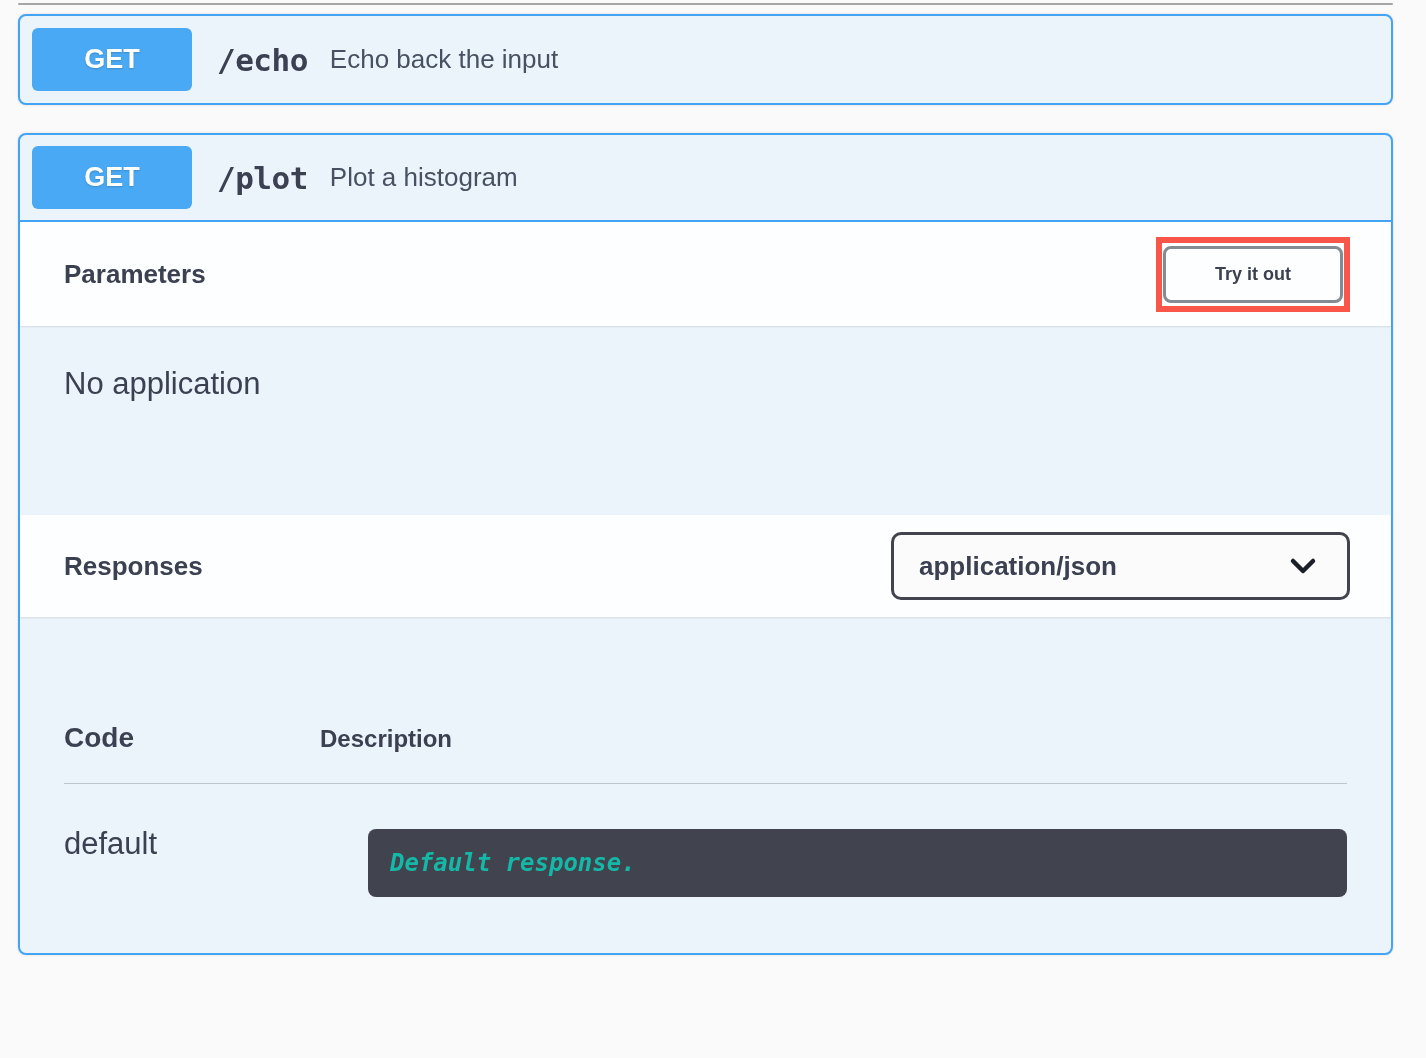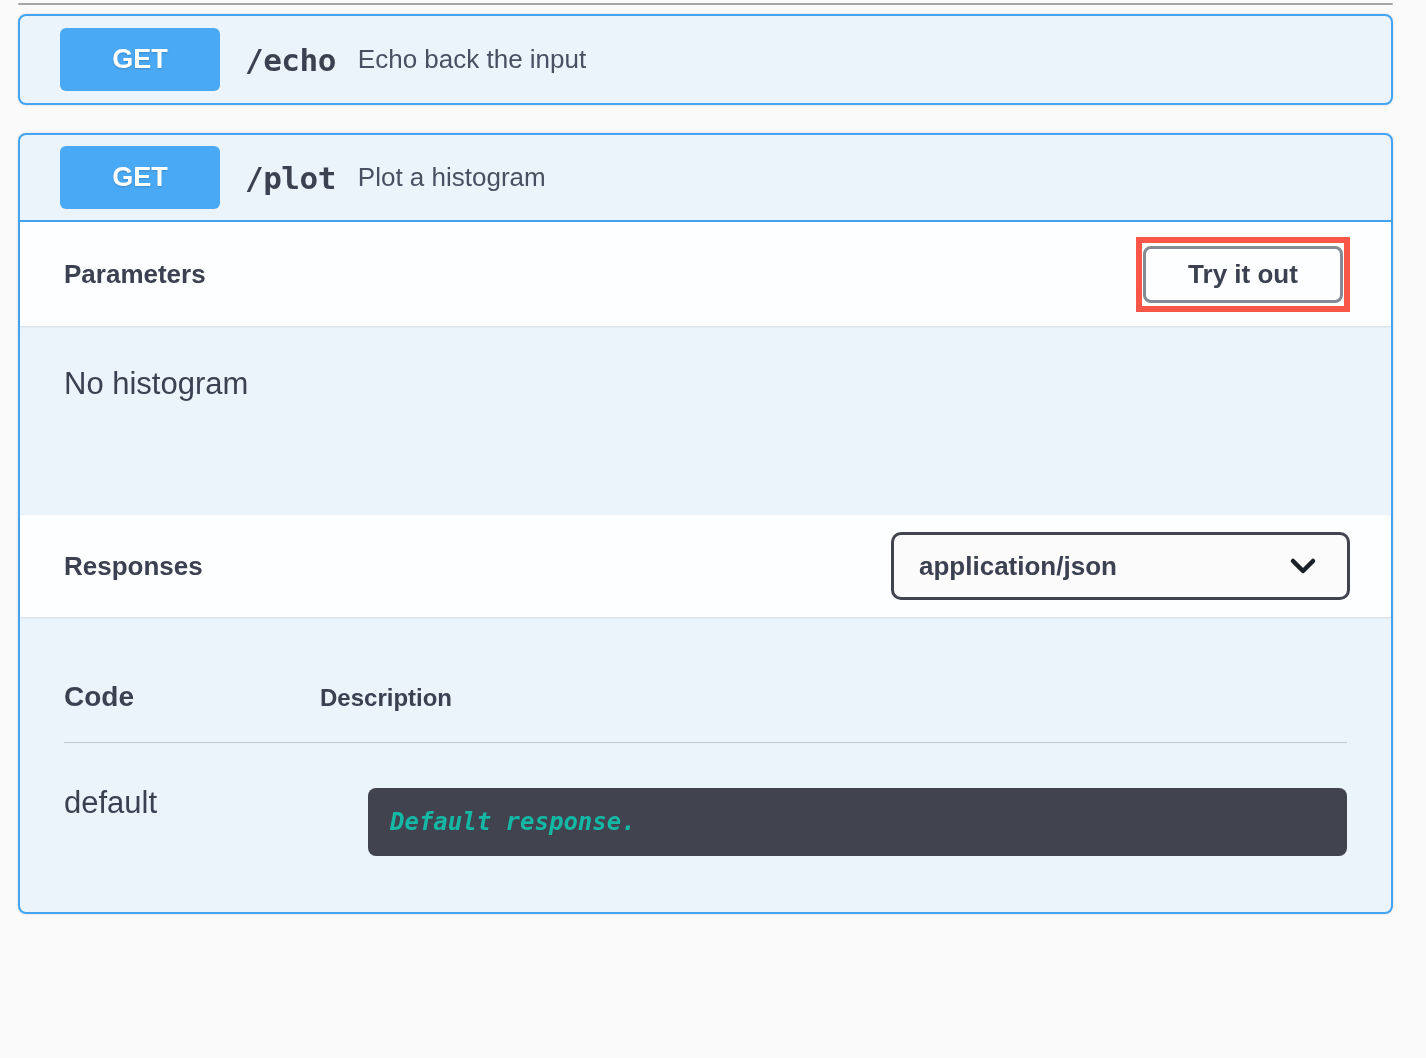--- a/index.html
+++ b/index.html
@@ -31,21 +31,20 @@
   }
   .opblock.get .opblock-summary.has-body {
     border-bottom:2px solid #42a4f3; padding:11px 12px;
   }
   .method-badge {
     min-width:160px; height:63px; border-radius:6px;
     display:flex; align-items:center; justify-content:center;
     color:#fff; font-size:27px; font-weight:bold;
     text-shadow:0 1px 2px rgba(0,0,0,.18);
     flex:0 0 auto;
-    margin-left:28px;
   }
   .method-badge.get  { background:#4aa9f4; }
   .method-badge.post { background:#12c584; }
   .endpoint-path {
     font-family:"DejaVu Sans Mono", monospace;
     font-size:31px; font-weight:bold; color:#3b4151;
     margin-left:25px; letter-spacing:-0.5px;
   }
   .endpoint-summary-text {
     font-size:26px; color:#475161; margin-left:22px;
@@ -64,25 +63,25 @@
   }
   #parameters-header { height:104px; }
   #responses-header  { height:102px; }
   .section-title { font-size:26px; font-weight:bold; color:#3b4151; }
 
   .annotation-highlight {
     border:6px solid #f9564a;
     padding:3px 1px;
   }
   .try-btn {
-    width:200px; height:57px;
+    width:180px; height:57px;
     border:3px solid #858b93; border-radius:8px;
     background:transparent;
     font-family:"Liberation Sans", sans-serif;
-    font-size:26px; font-weight:bold; color:#3b4151;
+    font-size:18px; font-weight:bold; color:#3b4151;
     cursor:pointer; display:block;
   }
 
   .no-params-wrapper {
     height:189px; padding:40px 44px;
     font-size:31px; color:#3b4151;
   }
 
   .content-type-group { display:flex; align-items:center; }
   .content-type-label {
@@ -93,21 +92,21 @@
     border:3px solid #41444e; border-radius:10px;
     background:#fbfbfb;
     display:flex; align-items:center; justify-content:space-between;
     padding:0 30px 0 25px;
     font-size:26px; font-weight:bold; color:#3b4151;
     cursor:pointer;
     gap:25px;
   }
 
   .responses-body { padding:64px 44px 56px 44px; }
-  .responses-table { width:100%; }
+  .responses-table { width:100%;margin-top:41px; }
   .rt-header { display:flex; }
   .rt-col-code { width:256px; flex:0 0 auto; }
   .rt-col-desc { flex:1; }
   .rt-header .rt-col-code { font-size:28px; font-weight:bold; }
   .rt-header .rt-col-desc { font-size:24px; font-weight:bold; padding-top:3px; }
   .rt-divider {
     height:1px; background:rgba(59,65,81,.25); margin-top:29px;
   }
   .rt-row { display:flex; padding-top:42px;gap:48px; }
   .rt-row .rt-col-code { font-size:31px; color:#3b4151; }
@@ -145,21 +144,21 @@
     </div>
 
     <div class="opblock-section-header" id="parameters-header">
       <span class="section-title">Parameters</span>
       <div class="annotation-highlight">
         <button class="try-btn">Try it out</button>
       </div>
     </div>
 
     <div class="no-params-wrapper">
-      <span>No histogram</span>
+      <span>No application</span>
     </div>
 
     <div class="opblock-section-header" id="responses-header">
       <span class="section-title">Responses</span>
       <div class="content-type-group">
         <div class="content-type-select">
           <span>application/json</span>
           <svg width="28" height="18" viewBox="0 0 28 18">
             <path d="M4 4 L14 14 L24 4" fill="none" stroke="#1b1f27" stroke-width="4.5" stroke-linecap="round" stroke-linejoin="round"></path>
           </svg>

